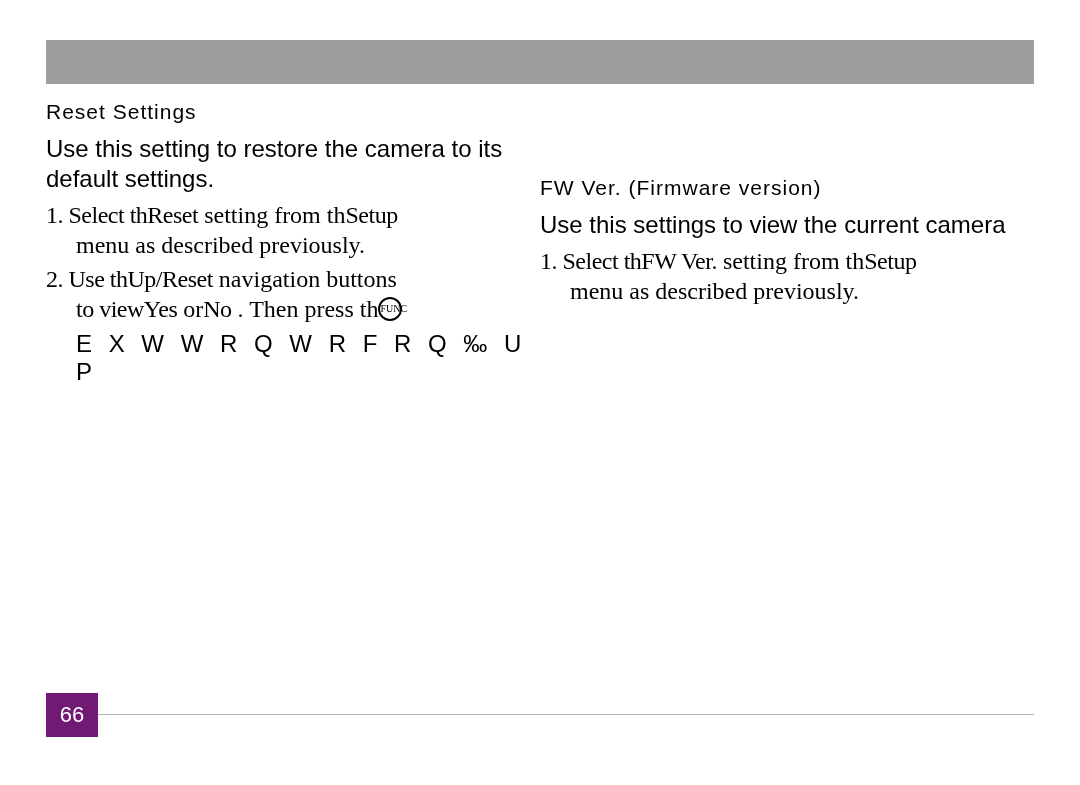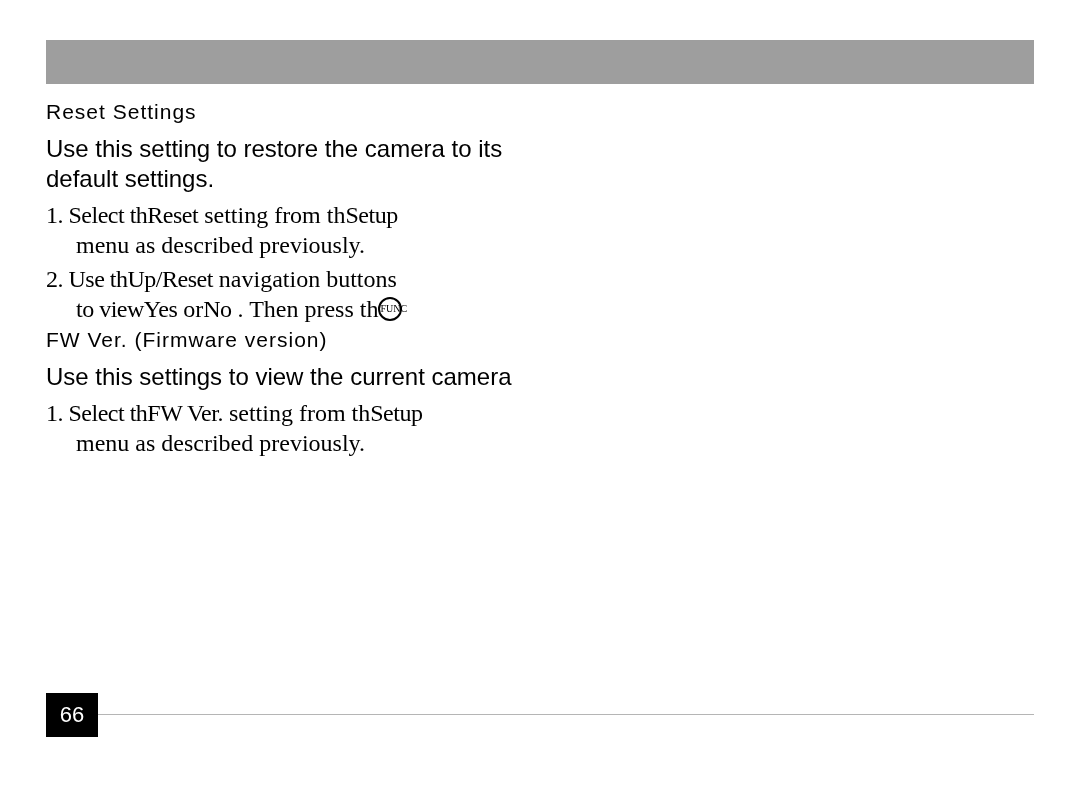--- a/index.html
+++ b/index.html
@@ -18,21 +18,22 @@
     width: 988px;
     height: 44px;
     background: #9e9e9e;
   }
   .content {
     position: absolute;
     top: 100px;
     left: 46px;
     width: 988px;
     display: flex;
-    flex-direction: column;
+    flex-direction: row;
+    align-items: center;
   }
   .col {
     width: 494px;
     display: flex;
     flex-direction: column;
   }
   .heading {
     font-size: 21px;
     letter-spacing: 1px;
     margin-bottom: 10px;
@@ -72,21 +73,21 @@
     letter-spacing: 5px;
     margin-left: 30px;
     margin-top: 2px;
   }
   .pagebox {
     position: absolute;
     left: 46px;
     bottom: 48px;
     width: 52px;
     height: 44px;
-    background: #000000;
+    background: #701a75;
     color: #fff;
     font-size: 22px;
     display: flex;
     align-items: center;
     justify-content: center;
   }
   .footrule {
     position: absolute;
     left: 98px;
     bottom: 70px;
@@ -112,20 +113,21 @@
       <span class="runA">1. Select th</span><span class="runA">Reset</span><span>    setting from th</span><span class="runA">Setup</span>
       <br>
       <span style="margin-left:30px;display:inline-block">menu as described previously.</span>
     </div>
 
     <div class="step">
       <span class="runA">2. Use th</span><span class="runA">Up/Reset</span><span>    navigation buttons</span>
       <br>
       <span style="margin-left:30px" class="runA">to view</span><span class="runA">Yes</span><span>   or</span><span class="runA">No</span><span> . Then press th</span><span class="func-icon">FUNC</span>
     </div>
+    <div class="step-cipher">E X W W R Q  W R  F R Q ‰ U P</div>
   </div>
 
   <div class="col">
     <div class="heading">FW Ver. (Firmware version)</div>
     <div class="intro">Use this settings to view the current camera</div>
 
     <div class="step">
       <span class="runA">1. Select th</span><span class="runA">FW Ver.</span><span>    setting from th</span><span class="runA">Setup</span>
       <br>
       <span style="margin-left:30px;display:inline-block">menu as described previously.</span>

